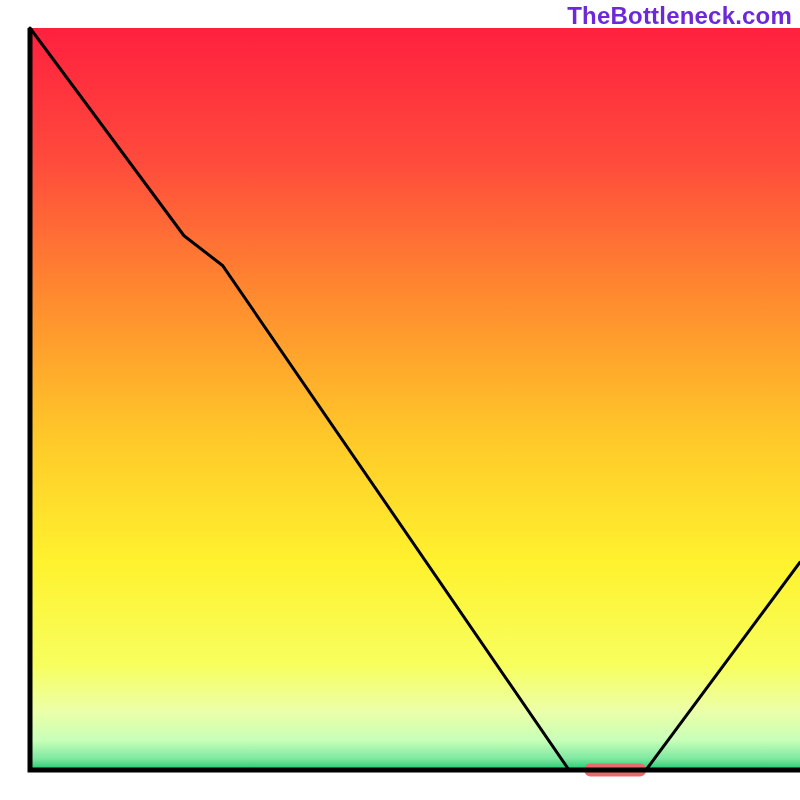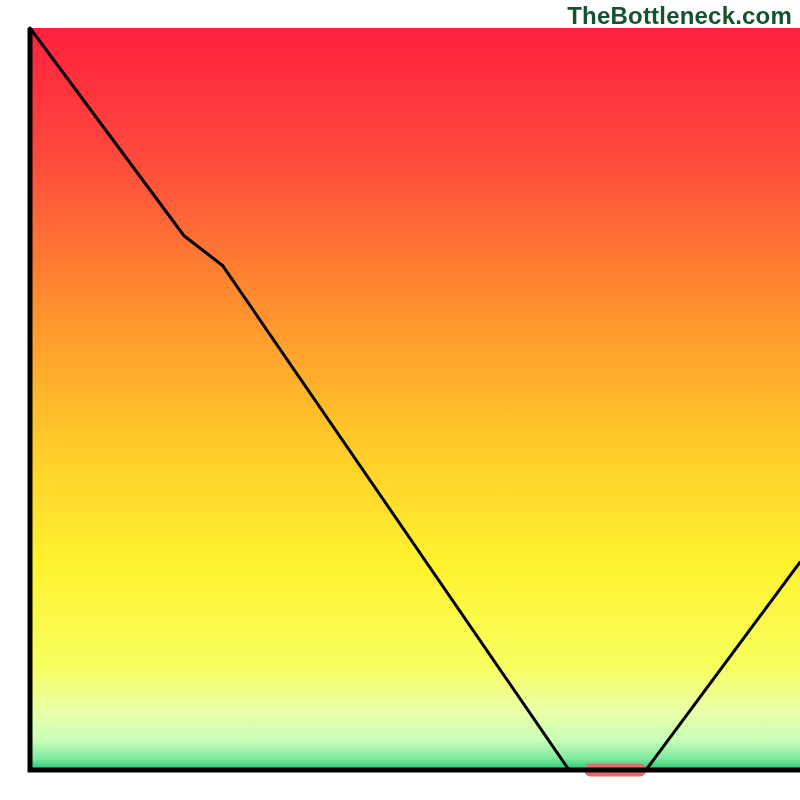--- a/index.html
+++ b/index.html
@@ -18,21 +18,21 @@
   svg {
     display: block;
   }
   .watermark {
     position: absolute;
     top: 2px;
     right: 8px;
     font-family: Arial, Helvetica, sans-serif;
     font-size: 24px;
     font-weight: bold;
-    color: #14532d;
+    color: #6d28d9;
     letter-spacing: 0.2px;
   }
 </style>
 </head>
 <body>
 
 <div class="chart-wrap">
   <div class="watermark">TheBottleneck.com</div>
 
   <svg id="plot" width="800" height="800" viewBox="0 0 800 800">

